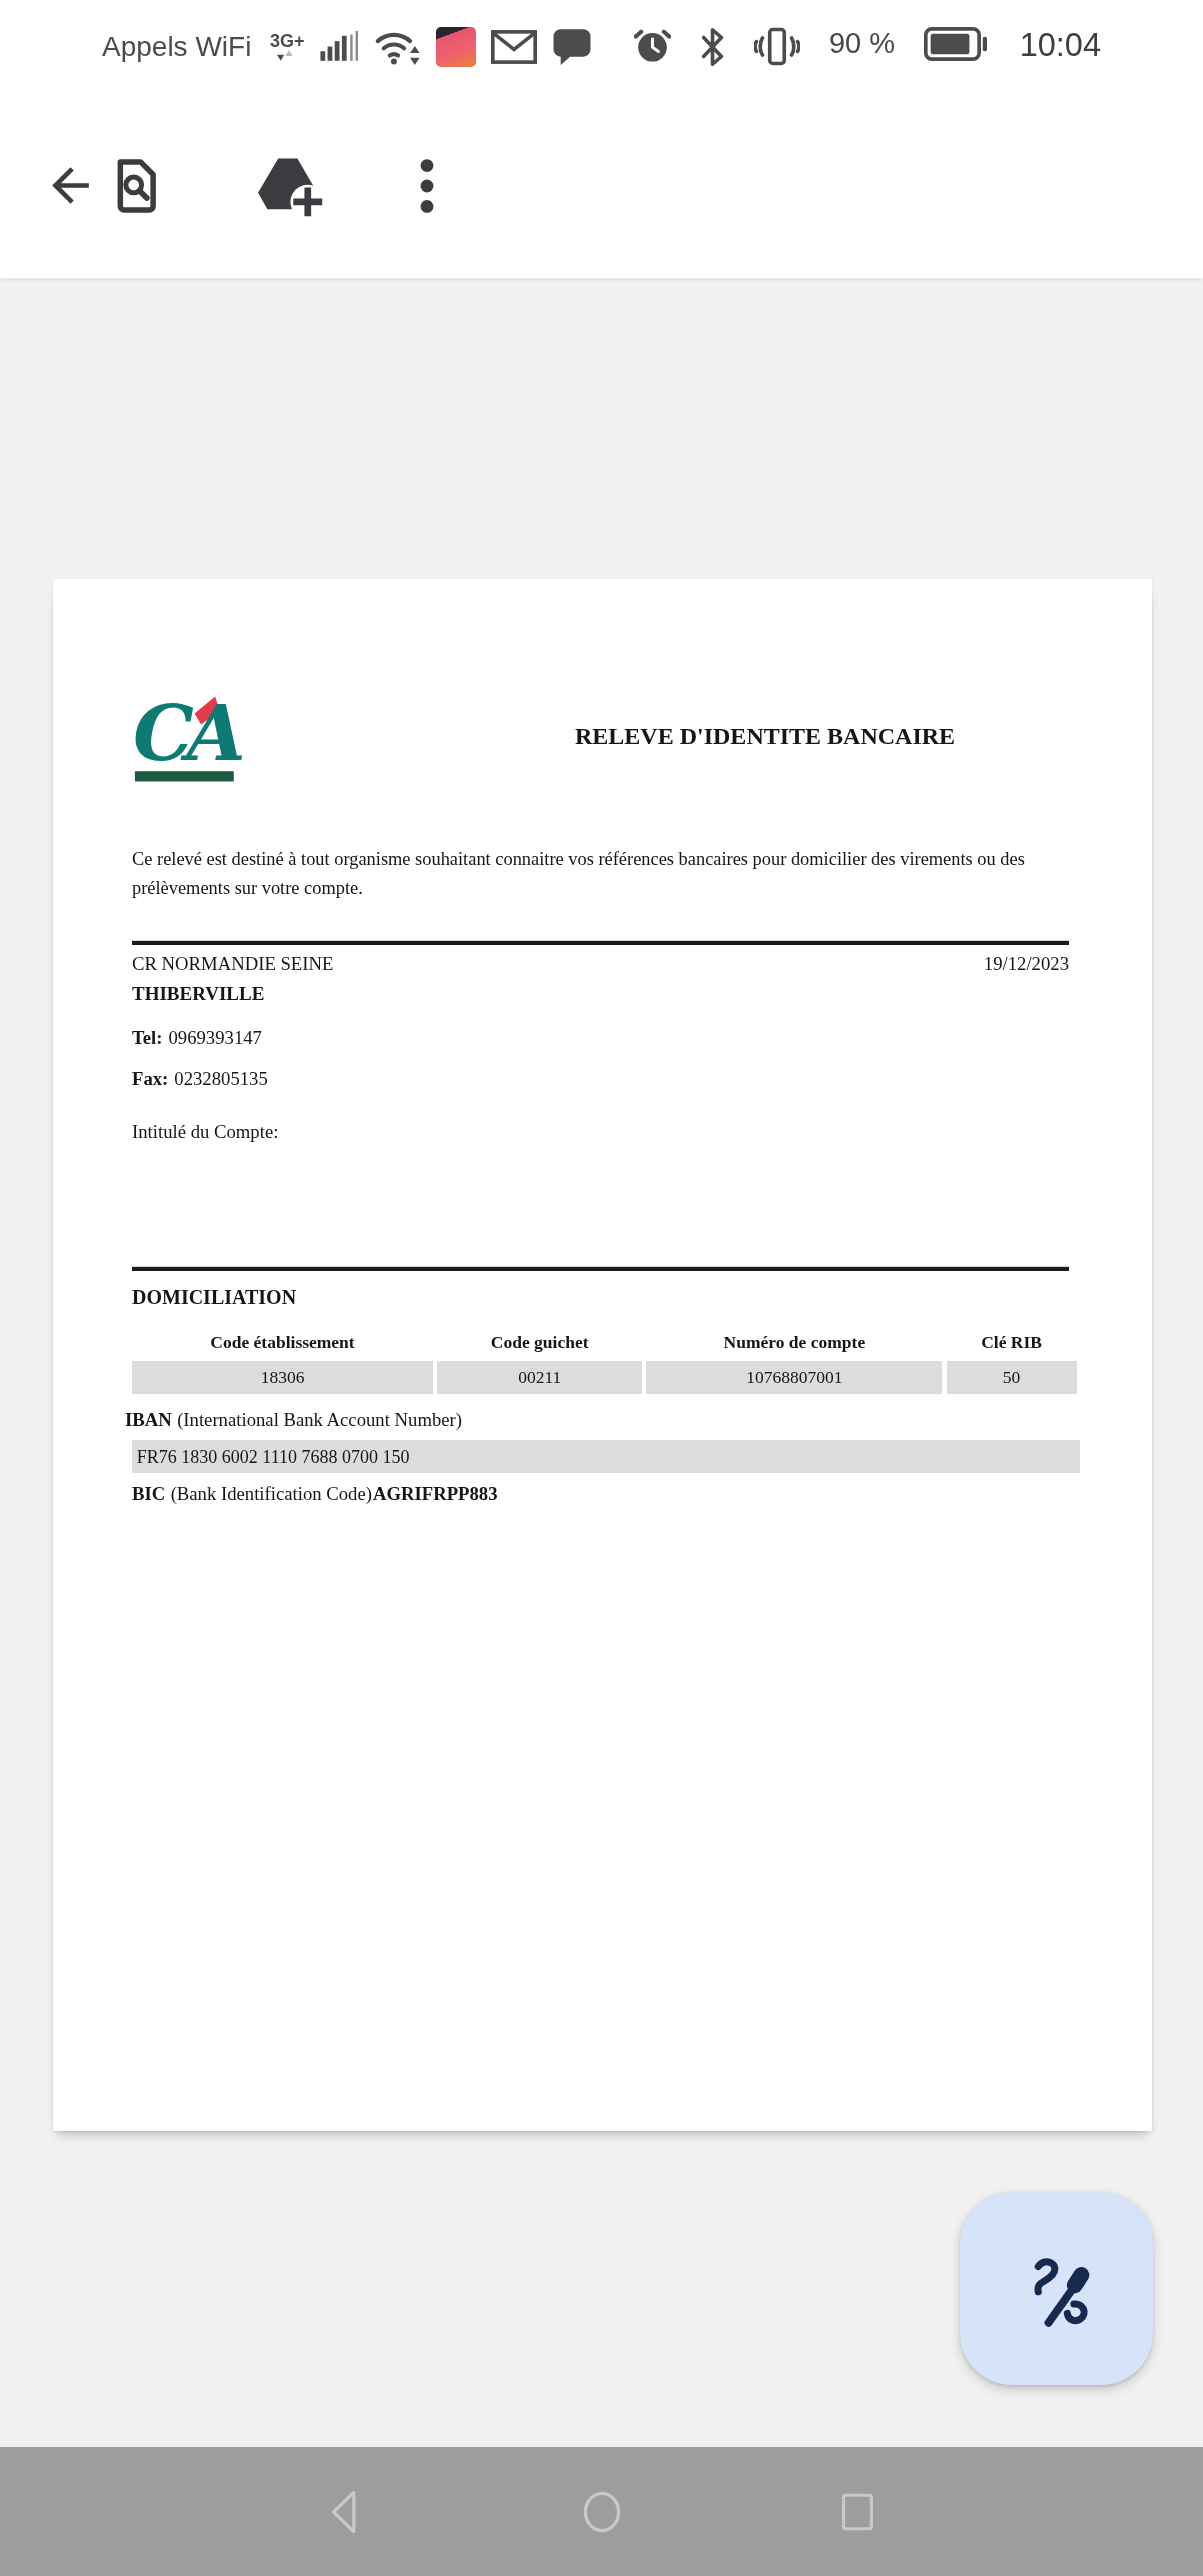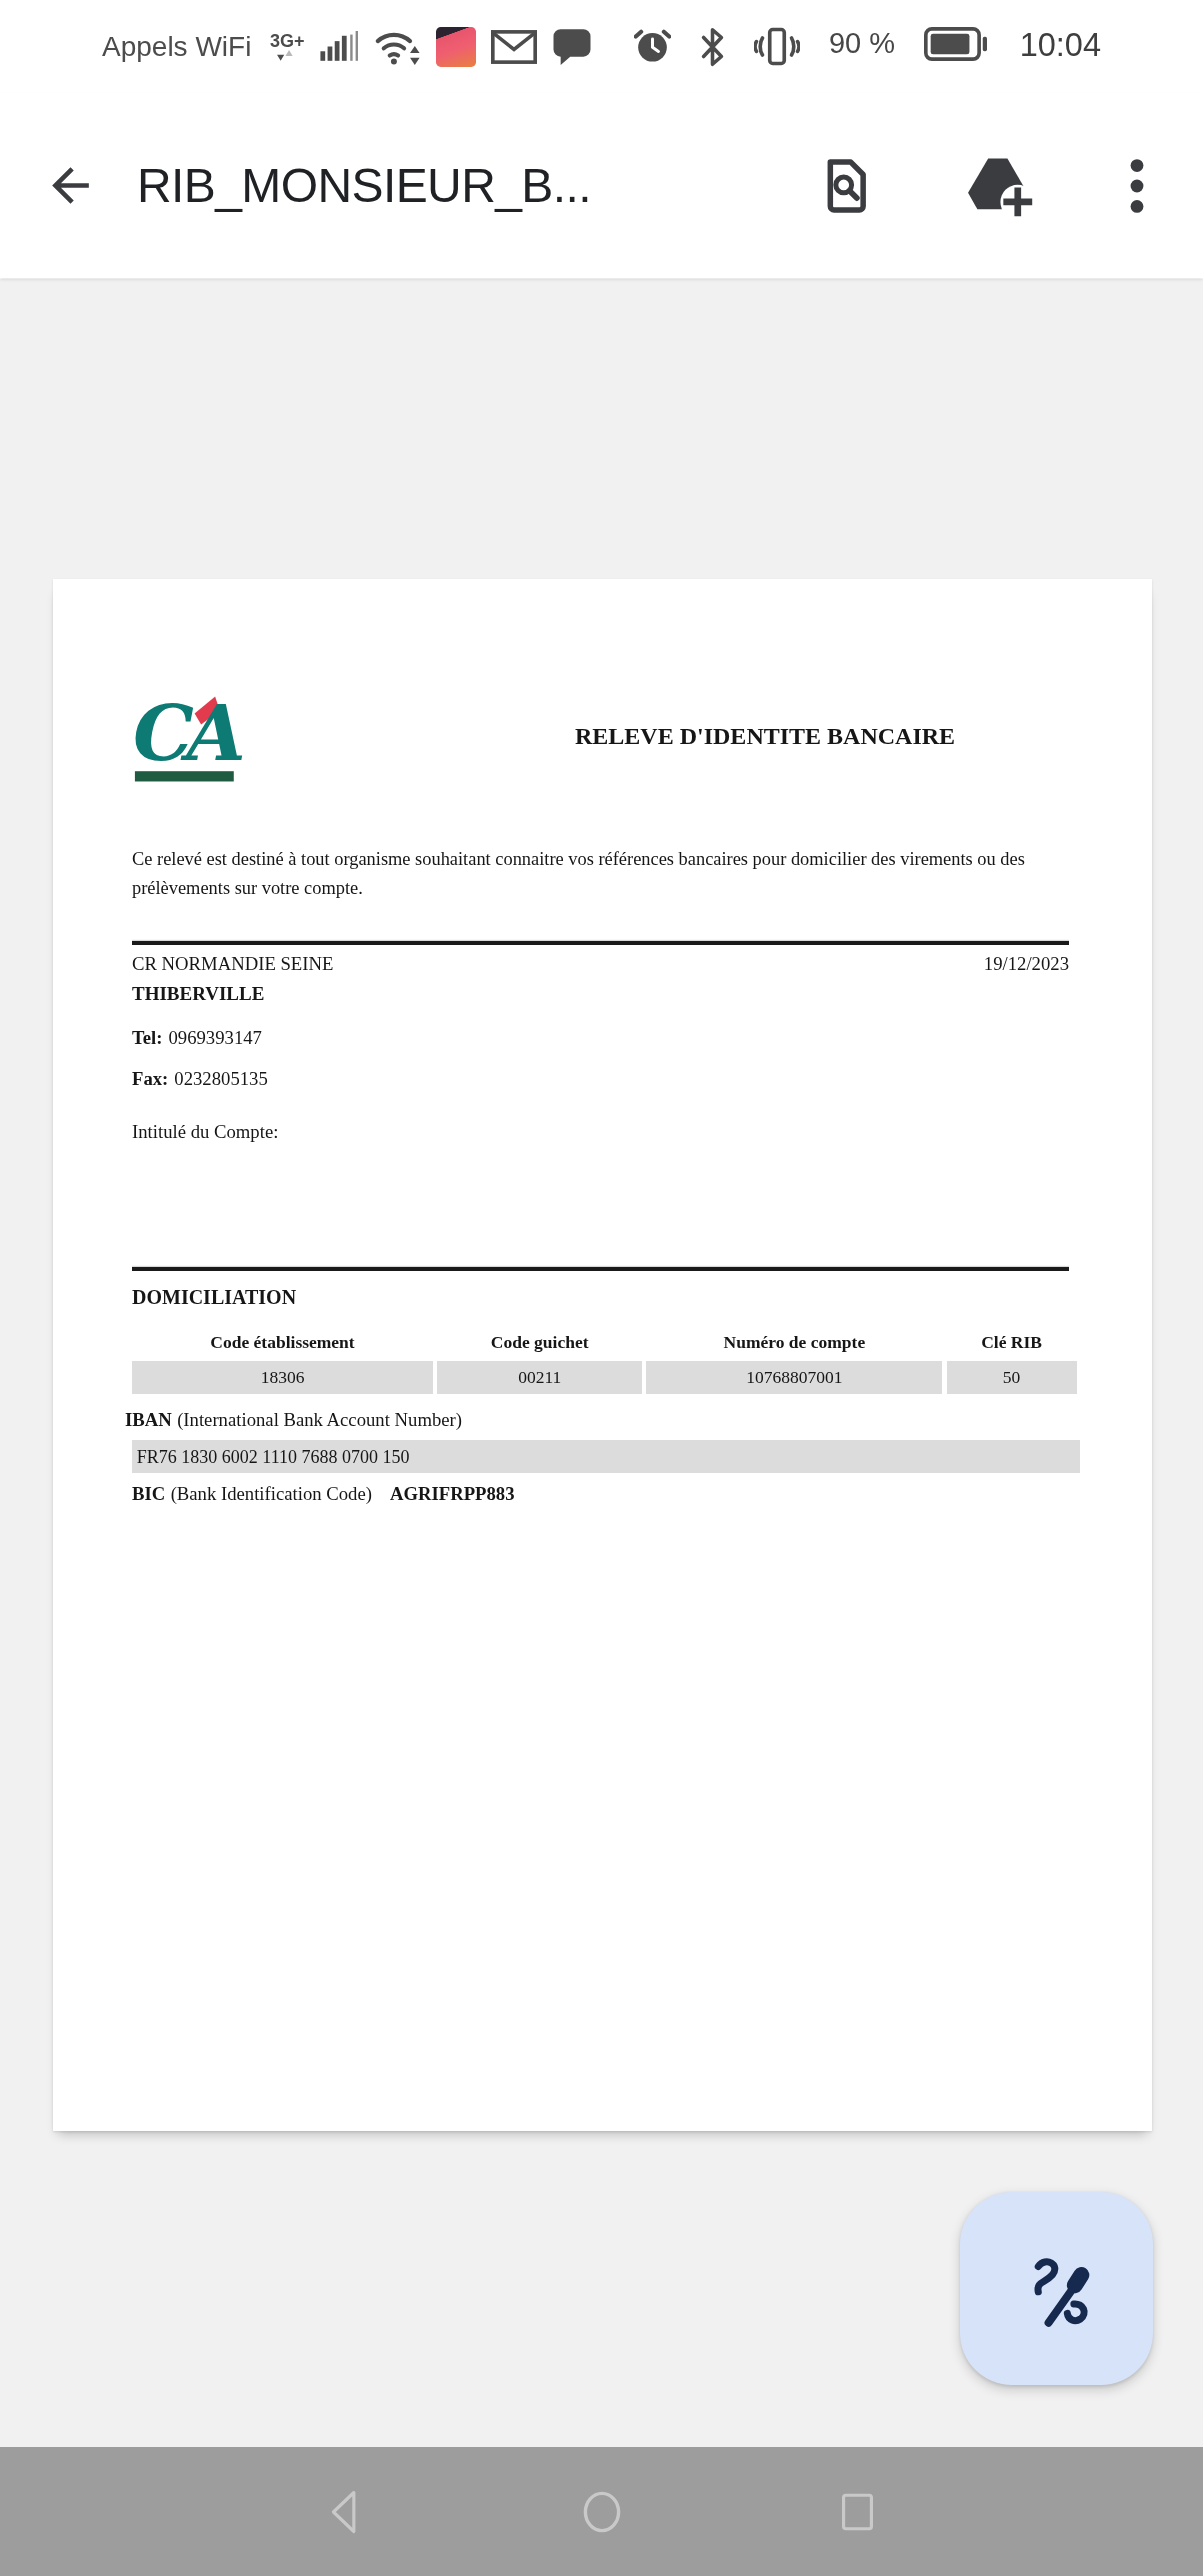--- a/index.html
+++ b/index.html
@@ -61,21 +61,21 @@
   .c1{flex:0 0 301px;}
   .c2{flex:0 0 205px;}
   .c3{flex:0 0 296px;}
   .c4{flex:0 0 130px;}
   .iban-label{position:absolute;left:72px;top:830px;font-size:18.7px;}
   .iban-label b{margin-right:5.4px;}
   .iban-strip{position:absolute;left:79px;top:861px;width:948px;height:32.5px;background:#dcdcdc;
               font-size:18px;line-height:34px;padding-left:4.8px;}
   .bic-line{position:absolute;left:79px;top:904px;font-size:18.7px;}
   .bic-line b{margin-right:5.4px;}
-  .bic-line .detail{margin-right:18px;}
+  .bic-line .detail{margin-right:1px;}
 
   
   .fab{position:absolute;left:960px;top:2192px;width:193px;height:193px;border-radius:52px;
        background:#d7e3f8;border:none;cursor:pointer;z-index:8;
        box-shadow:0 4.8px 12px rgba(0,0,0,0.16),0 1.2px 3.6px rgba(0,0,0,0.10);
        display:flex;align-items:center;justify-content:center;}
 
   
   .navbar{position:absolute;left:0;right:0;bottom:0;height:129px;background:#9d9d9d;
           display:flex;align-items:center;justify-content:center;gap:208px;z-index:6;}
@@ -148,21 +148,20 @@
       <span class="time">10:04</span>
     </div>
   </header>
 
   <div class="toolbar">
     <button class="tb-btn tb-back">
       <svg width="55" height="55" viewBox="0 0 24 24">
         <path d="M20 11H7.83l5.59-5.59L12 4l-8 8 8 8 1.41-1.41L7.83 13H20v-2z" fill="#3a3c40"></path>
       </svg>
     </button>
-    <span class="tb-title">RIB_MONSIEUR_B...</span>
     <div class="tb-actions">
       <button class="tb-btn">
         <svg width="63" height="66" viewBox="0 0 24 24">
           <path d="M6.6 2.9 H14.4 L19.1 7.6 V19.7 a1.4 1.4 0 0 1 -1.4 1.4 H8 a1.4 1.4 0 0 1 -1.4 -1.4 Z" fill="none" stroke="#3a3c40" stroke-width="2.1" stroke-linejoin="round"></path>
           <circle cx="11.7" cy="11.6" r="3.0" fill="none" stroke="#3a3c40" stroke-width="1.9"></circle>
           <line x1="13.9" y1="13.8" x2="16.7" y2="16.6" stroke="#3a3c40" stroke-width="2.2" stroke-linecap="round"></line>
         </svg>
       </button>
       <button class="tb-btn">
         <svg width="73" height="70" viewBox="0 0 24 24">

